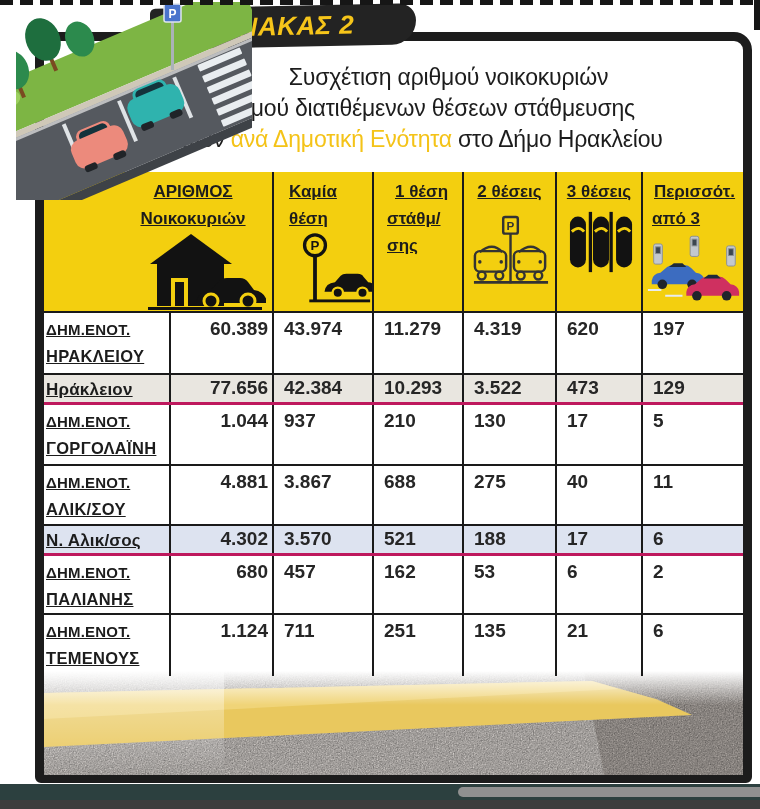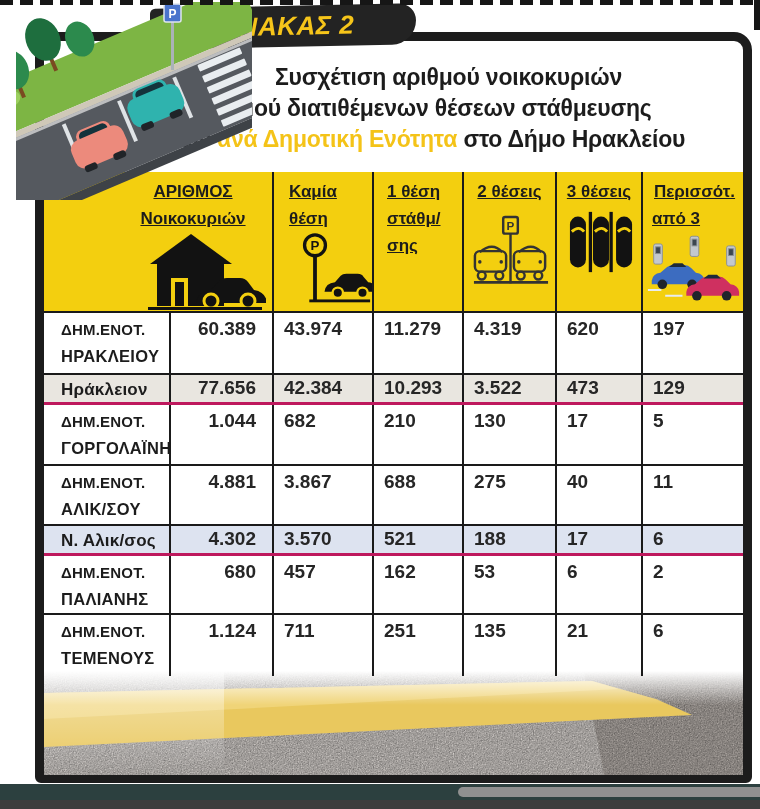--- a/index.html
+++ b/index.html
@@ -14,39 +14,39 @@
         border:9px solid #1c1c1c;border-radius:8px 18px 6px 6px;background:#fff;z-index:1;}
 
   .banner{position:absolute;left:150px;top:6px;width:266px;height:41px;background:#232323;
         border-radius:6px 20px 28px 10px;display:flex;align-items:center;justify-content:center;
         transform:skewY(-1.2deg);z-index:8;}
   .banner-label{color:#F6C51A;font-size:26px;font-weight:bold;font-style:italic;letter-spacing:.5px;}
 
   .illustration{position:absolute;left:16px;top:2px;width:236px;height:198px;z-index:9;}
 
   .title{position:absolute;left:44px;top:62px;width:699px;z-index:5;}
-  .title div{text-align:center;font-size:23px;font-weight:bold;line-height:31px;letter-spacing:-.2px;}
+  .title div{text-align:center;font-size:23px;font-weight:normal;line-height:31px;letter-spacing:-.2px;}
   .title .t1{padding-left:110px;}
   .title .t2{padding-left:20px;}
   .hl{color:#F4C318;}
 
   table.grid{position:absolute;left:44px;top:172px;width:699px;z-index:5;
         border-collapse:collapse;table-layout:fixed;}
   .grid th,.grid td{box-sizing:border-box;vertical-align:top;}
   .grid thead th{background:#F3CF0F;height:140px;position:relative;
         font-size:17px;font-weight:bold;line-height:27px;padding-top:6px;text-align:center;text-decoration:underline;}
   .grid thead th + th{border-left:2px solid #1a1a1a;}
   .grid thead .al{text-align:left;}
   .h-icon{position:absolute;}
   .grid tbody td{border-top:2px solid #1a1a1a;}
   .grid tbody td + td{border-left:2px solid #1a1a1a;}
   .grid .num{font-size:19px;font-weight:bold;color:#262626;padding-top:5px;
         text-align:left;padding-left:10px;white-space:nowrap;}
-  .grid .num.c2{text-align:right;padding-right:16px;padding-left:0;}
-  .grid .label{padding-left:17px;padding-top:4px;}
+  .grid .num.c2{text-align:right;padding-right:4px;padding-left:0;}
+  .grid .label{padding-left:2px;padding-top:4px;text-decoration:underline;}
   .grid .label .l1{font-size:15px;font-weight:bold;line-height:26px;letter-spacing:.2px;}
   .grid .label .l2{font-size:16.5px;font-weight:bold;line-height:26px;letter-spacing:.3px;}
   .row-gray td{background:#e9e6e0;}
   .row-blue td{background:#dde3f0;}
   .row-gray td,.row-blue td{border-top:3px solid #141414;border-bottom:3px solid #be185d;}
   .row-short .label .l1{font-size:17px;line-height:22px;}
   .row-short td{padding-top:2px;}
   .row-short .num{padding-top:2px;}
 
   .photo{position:absolute;left:44px;top:671px;width:699px;height:104px;z-index:4;}
@@ -105,21 +105,21 @@
             <circle cx="20" cy="14" r="11" fill="none" stroke="#121212" stroke-width="3.5"></circle>
             <text x="20" y="19" font-size="14" font-weight="bold" text-anchor="middle" fill="#121212">P</text>
             <rect x="18" y="24" width="4" height="49" fill="#121212"></rect>
             <path d="M30 63 q1 -9 11 -10 l6 -7 q2 -2 6 -2 h12 q4 0 6 3 l5 6 q9 1 10 10 z" fill="#121212"></path>
             <circle cx="44" cy="64" r="5.5" fill="#121212" stroke="#F3CF0F" stroke-width="2.5"></circle>
             <circle cx="70" cy="64" r="5.5" fill="#121212" stroke="#F3CF0F" stroke-width="2.5"></circle>
             <rect x="14" y="71" width="64" height="3" fill="#121212"></rect>
           </svg>
         </th>
         <th class="al">
-          <div style="padding-left:12px">1 θέση</div>
+          <div style="padding-left:20px">1 θέση</div>
           <div style="padding-left:12px">στάθμ/σης</div>
         </th>
         <th>
           <div>2 θέσεις</div>
           <svg class="h-icon" style="left:8px;top:42px" width="78" height="86" viewBox="0 0 80 86">
             <g fill="none" stroke="#333" stroke-width="2.5">
               <rect x="32" y="2" width="15" height="17" rx="2"></rect>
               <line x1="39.5" y1="19" x2="39.5" y2="70"></line>
               <path d="M8 38 q13 -11 23 0"></path>
               <rect x="3" y="37" width="32" height="21" rx="5"></rect>
@@ -203,21 +203,21 @@
         <td class="num">3.522</td>
         <td class="num">473</td>
         <td class="num">129</td>
       </tr>
       <tr style="height:61px">
         <td class="label">
           <div class="l1">ΔΗΜ.ΕΝΟΤ.</div>
           <div class="l2">ΓΟΡΓΟΛΑΪΝΗ</div>
         </td>
         <td class="num c2">1.044</td>
-        <td class="num">682</td>
+        <td class="num">937</td>
         <td class="num">210</td>
         <td class="num">130</td>
         <td class="num">17</td>
         <td class="num">5</td>
       </tr>
       <tr style="height:60px">
         <td class="label">
           <div class="l1">ΔΗΜ.ΕΝΟΤ.</div>
           <div class="l2">ΑΛΙΚ/ΣΟΥ</div>
         </td>

